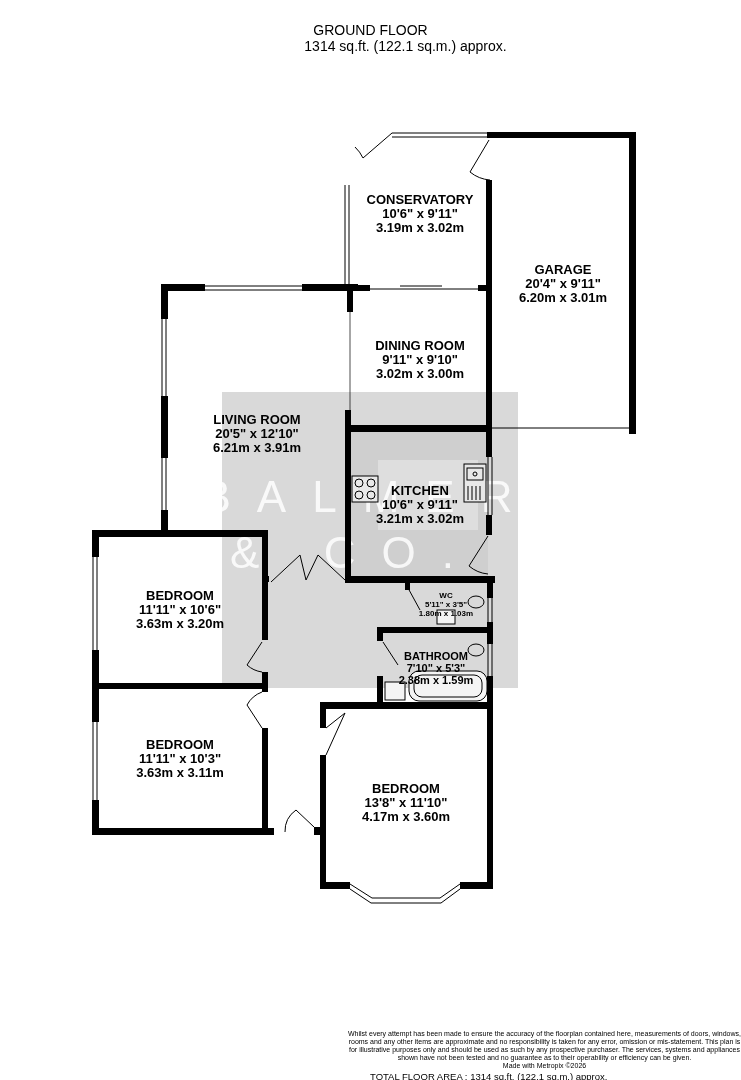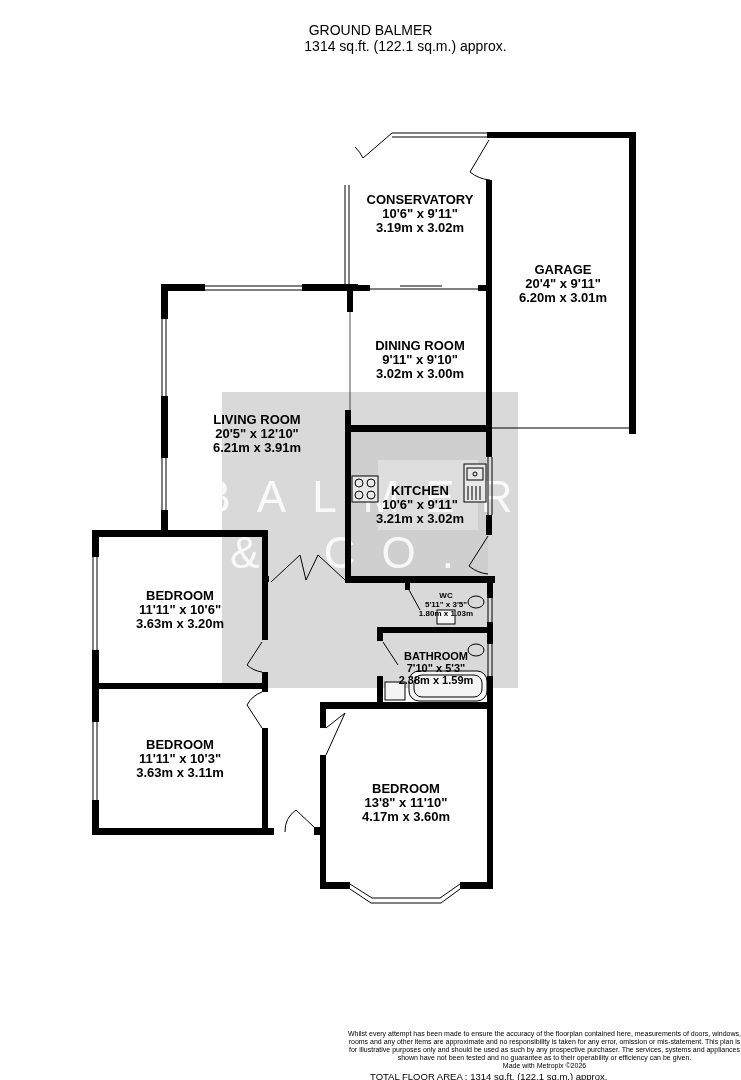--- a/index.html
+++ b/index.html
@@ -7,21 +7,21 @@
   .title { position:absolute; left:0; width:741px; text-align:center; font-size:14px; line-height:16px; }
   #plan { position:absolute; left:0; top:0; }
   .room-label { font-family:"Liberation Sans", sans-serif; font-weight:bold; text-anchor:middle; fill:#000; }
   .wm { font-family:"Liberation Sans", sans-serif; fill:#ffffff; opacity:0.85; text-anchor:middle; letter-spacing:26px; font-size:44px; }
   .footer-total { position:absolute; top:1071px; left:370px; width:370px; font-size:9.5px; }
   .footer-disc { position:absolute; top:1030px; left:348px; width:393px; text-align:center; font-size:7px; line-height:8px; }
 </style>
 </head>
 <body>
 
-<div class="title" style="top:22px;">GROUND BALMER</div>
+<div class="title" style="top:22px;">GROUND FLOOR</div>
 <div class="title" style="top:38px;margin-left:35px;">1314 sq.ft. (122.1 sq.m.) approx.</div>
 
 <svg id="plan" width="741" height="1080" viewBox="0 0 741 1080">
 
   <rect x="222" y="392" width="296" height="296" fill="#d9d9d9"></rect>
   <rect x="350" y="430" width="138" height="150" fill="#cfcfcf"></rect>
   <rect x="378" y="460" width="100" height="70" fill="#dedede"></rect>
   <text class="wm" x="370" y="512">BALMER</text>
   <text class="wm" x="355" y="568">&amp; CO.</text>
 

